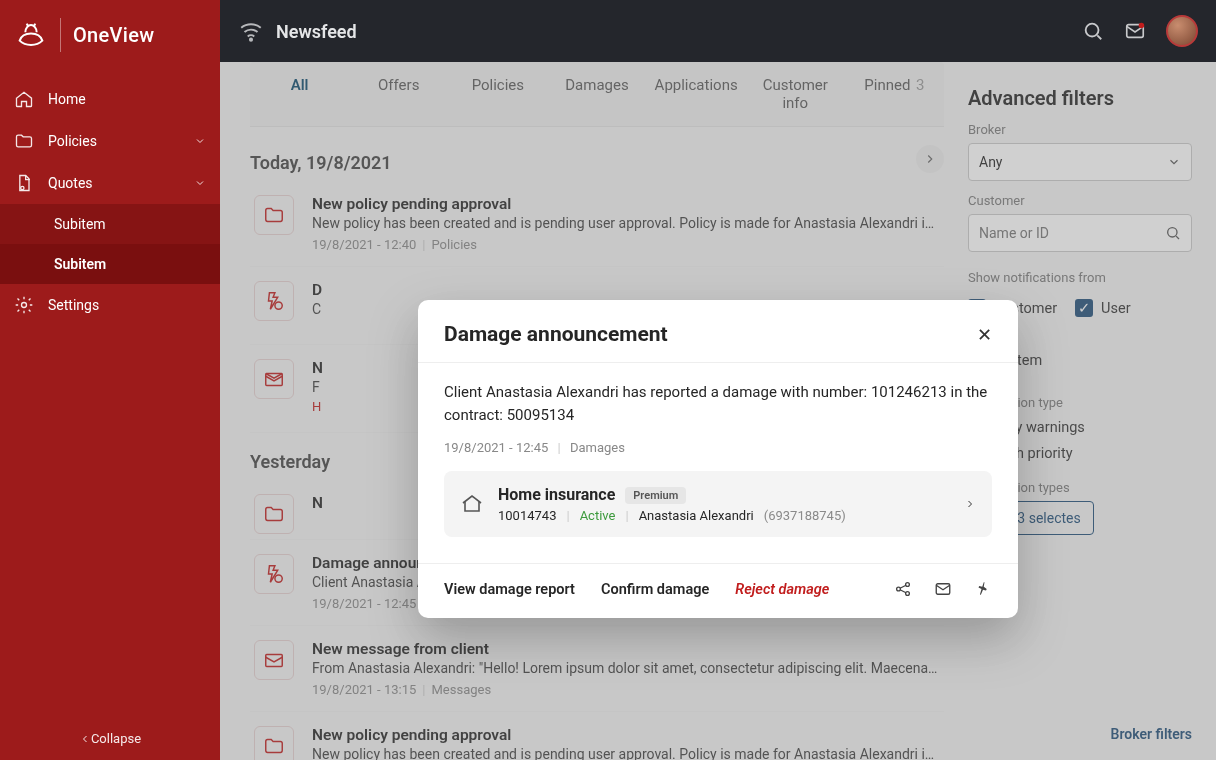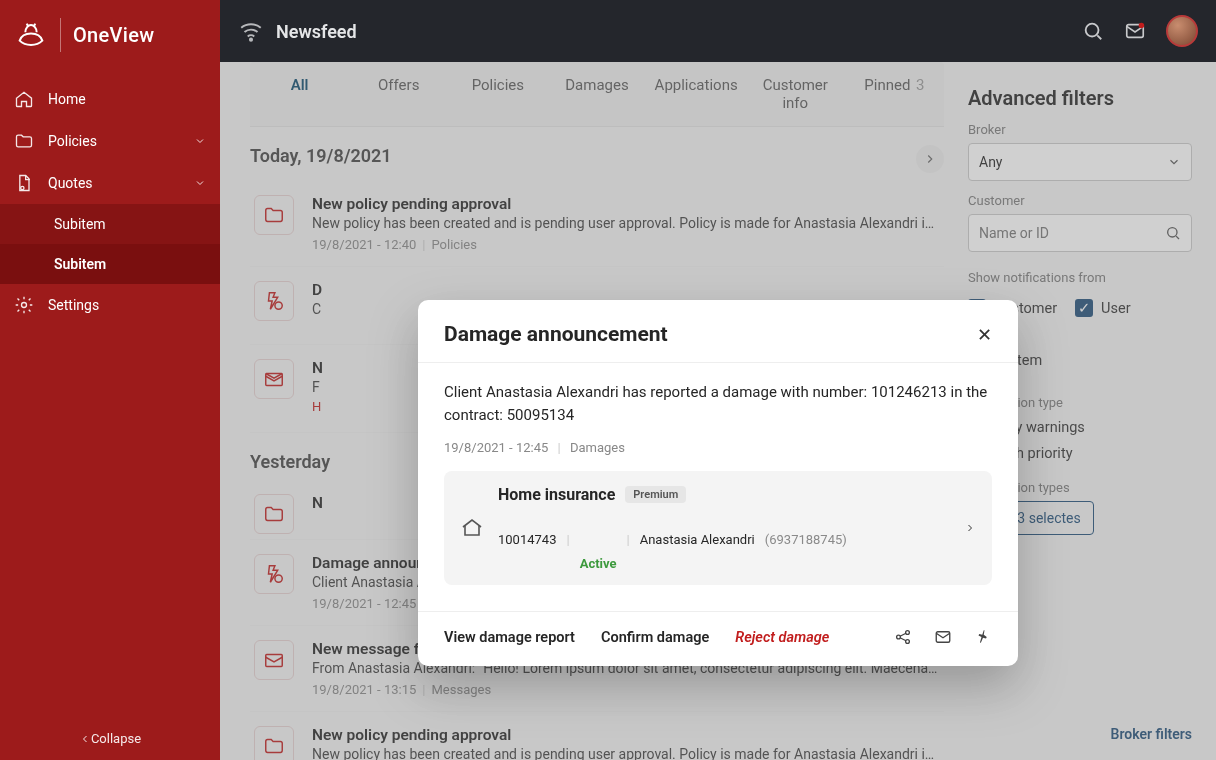--- a/index.html
+++ b/index.html
@@ -34,21 +34,21 @@
   
   .content { flex: 1; display: flex; overflow: hidden; position: relative; }
   .feed-col { flex: 1; padding: 0 16px 16px 30px; overflow: auto; }
   .filters-col { width: 256px; padding: 14px 24px 14px 8px; overflow: auto; }
 
   .tabs { display: flex; gap: 0; border-bottom: 1px solid #e2e2e2; border-radius: 4px 4px 0 0; background: #eee; margin-top: 0; }
   .tab { flex: 1; text-align: center; padding: 14px 4px; font-size: 15px; color: #5a5a5a; cursor: pointer; }
   .tab.active { color: #0c4a6e; font-weight: 600; }
   .tab .count { color: #9a9a9a; font-weight: 400; margin-left: 2px;}
 
-  .date-heading { display: flex; align-items: flex-start; padding: 18px 0 8px 0; }
+  .date-heading { display: flex; align-items: flex-end; padding: 18px 0 8px 0; }
   .date-heading h3 { font-size: 18px; font-weight: 600; color: #444; }
   .date-heading .go { margin-left: auto; width: 28px; height: 28px; border-radius: 50%; background: #ececec; display: flex; align-items: center; justify-content: center; cursor: pointer; }
 
   .card { display: flex; gap: 18px; padding: 14px 4px; border-bottom: 1px solid #eee; }
   .card .card-icon { width: 40px; height: 40px; border-radius: 6px; border: 1px solid #e5cfcf; display: flex; align-items: center; justify-content: center; flex-shrink: 0; color: #C11D1D; }
   .card .card-body { min-width: 0; flex: 1; }
   .card .card-title { font-size: 15.5px; font-weight: 600; color: #262626; margin-bottom: 2px; }
   .card .card-desc { font-size: 14px; color: #3f3f3f; white-space: nowrap; overflow: hidden; text-overflow: ellipsis; }
   .card .card-meta { font-size: 13px; color: #888; margin-top: 6px; }
   .card .card-meta .divider { color: #ccc; margin: 0 6px; }
@@ -73,26 +73,26 @@
   .modal-head { padding: 22px 26px 16px; display: flex; align-items: center; }
   .modal-head h2 { font-size: 21px; font-weight: 700; }
   .modal-head .close { margin-left: auto; font-size: 18px; cursor: pointer; color: #333; }
   .modal hr { border: none; border-top: 1px solid #eee; }
   .modal-body { padding: 18px 26px 4px; }
   .modal-body p { font-size: 15px; line-height: 1.5; }
   .modal-meta { font-size: 13px; color: #888; margin-top: 14px; }
   .policy-card { margin-top: 16px; background: #f4f4f4; border-radius: 8px; padding: 14px 16px; display: flex; align-items: center; gap: 14px; cursor: pointer; }
   .policy-card .pc-icon { width: 24px; height: 24px; color: #555; }
   .policy-card .pc-main { flex: 1; }
-  .pc-top { display: flex; align-items: center; gap: 10px; }
+  .pc-top { display: flex; align-items: flex-end; gap: 10px; }
   .pc-top .pc-title { font-size: 16px; font-weight: 700; }
   .pc-top .badge { background: #e6e6e6; color: #555; font-size: 11px; padding: 2px 8px; border-radius: 4px; font-weight: 600; }
   .pc-sub { display: flex; align-items: center; gap: 10px; font-size: 13px; margin-top: 4px; }
   .pc-sub .sep { color: #ccc; }
-  .pc-sub .status { color: #3d9a3d; font-weight: 700; margin-top: 48px; }
+  .pc-sub .status { color: #3d9a3d; font-weight: 400; }
   .pc-sub .phone { color: #8a8a8a; }
   .modal hr.mid { margin: 22px 0 0; }
   .modal-actions { display: flex; align-items: center; padding: 16px 26px 20px; gap: 26px; }
   .modal-actions .act { font-size: 14.5px; font-weight: 600; cursor: pointer; }
   .act.reject { color: #C11D1D; font-style: italic; }
   .modal-actions .icons { margin-left: auto; display: flex; gap: 22px; }
   .modal-actions .icons .ic { width: 18px; height: 18px; cursor: pointer; color: #444; }
 
   svg { display: block; }
 </style>

